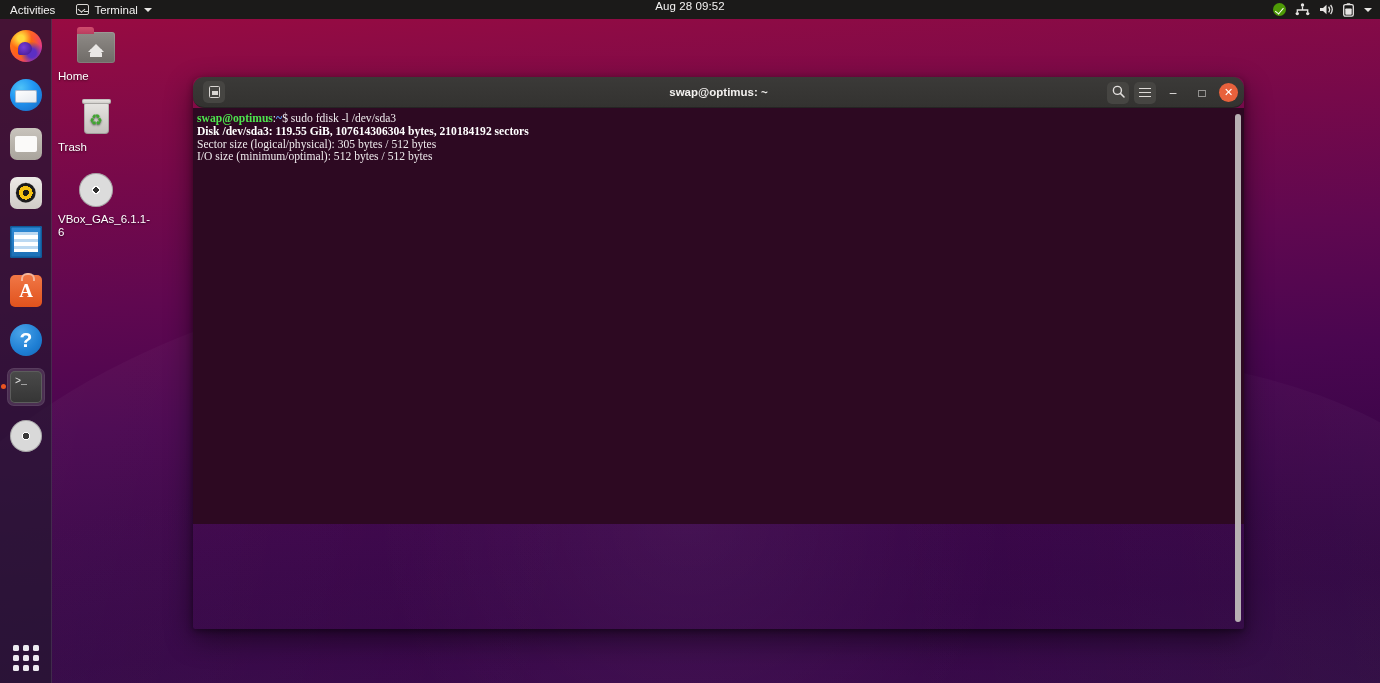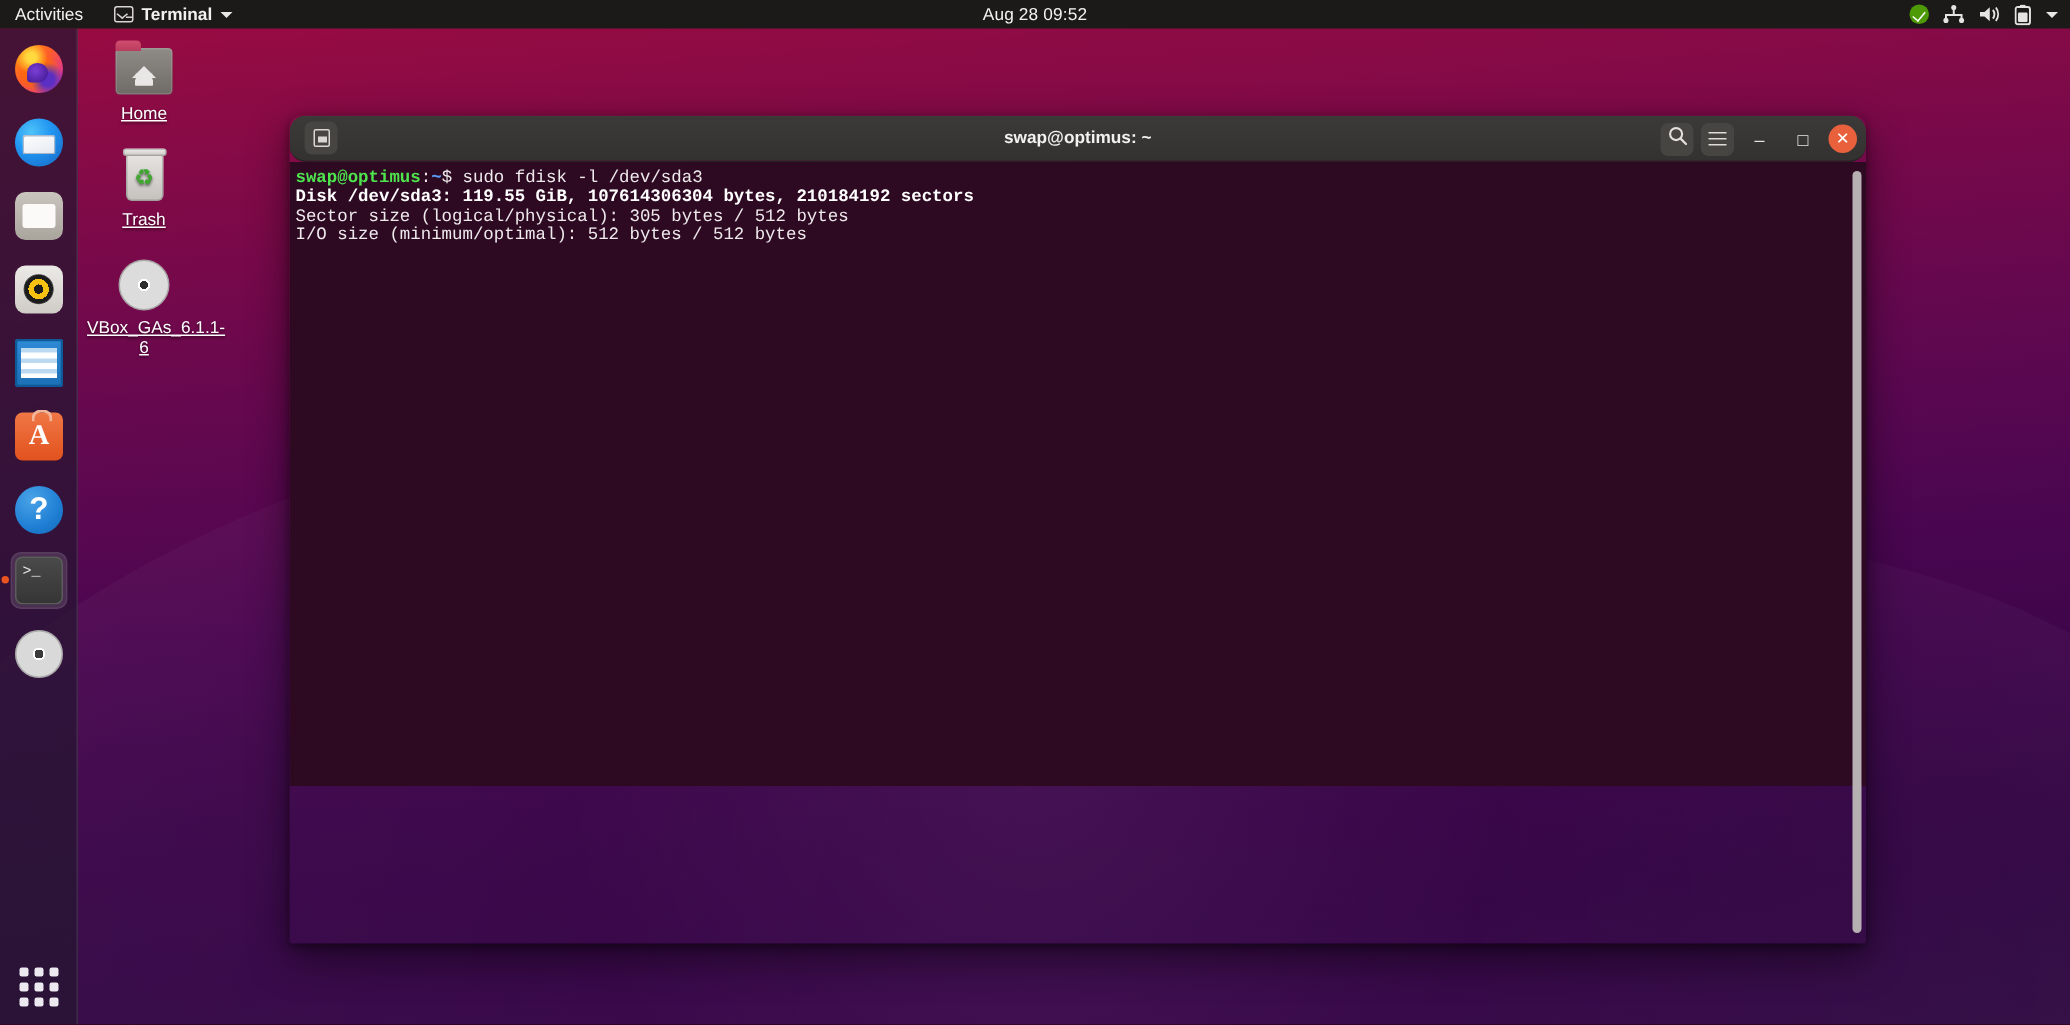--- a/index.html
+++ b/index.html
@@ -38,35 +38,35 @@
     position: absolute; left: 26%; bottom: -22%;
     width: 48%; height: 46%;
     background: radial-gradient(ellipse at 50% 0%, rgba(255,255,255,0.05), rgba(255,255,255,0) 68%);
   }
 
   
   #topbar {
     position: absolute; top: 0; left: 0;
     width: 1380px; height: 19px;
     background: #1b1a19;
-    display: flex; align-items: center;
+    display: flex; 
     color: #e8e6e3;
     font-size: 11.5px;
     z-index: 40;
   }
   #topbar .tb-left { display: flex; align-items: center; height: 100%; }
   .tb-item {
     display: flex; align-items: center; gap: 5px;
     height: 100%;
     padding: 0 9px;
     color: #f2f1f0;
     white-space: nowrap;
   }
   .tb-item.activities { padding-left: 10px; padding-right: 12px; }
-  .tb-appname { font-weight: bold; }
+  .tb-appname { font-weight: normal; }
   .term-mini-icon {
     width: 13px; height: 11px;
     border: 1.4px solid #d8d5d2;
     border-radius: 2px;
     position: relative;
     display: inline-block;
   }
   .term-mini-icon::before {
     content: "";
     position: absolute; left: 2px; top: 2px;
@@ -269,27 +269,26 @@
     grid-template-rows: repeat(3, 6px);
     gap: 4px;
     z-index: 31;
   }
   #app-grid i { background: #eceaf0; border-radius: 1.5px; display: block; }
 
   
   .desk-icon {
     position: absolute;
     width: 76px;
-    text-align: center;
+    text-align: left;
     color: #fff;
     font-size: 11.5px;
     z-index: 10;
     text-shadow: 0 1px 2px rgba(0,0,0,0.55);
     line-height: 13px;
-    text-decoration: underline;
   }
   .desk-glyph { height: 40px; display:flex; align-items:center; justify-content:center; margin-bottom: 3px; }
   .folder-home {
     width: 38px; height: 31px;
     position: relative;
     border-radius: 3px;
     background: linear-gradient(180deg,#8f8b87 0%, #6f6b67 100%);
     box-shadow: inset 0 0 0 1px rgba(255,255,255,0.12);
   }
   .folder-home::before {
@@ -413,21 +412,21 @@
   }
   .wm-min, .wm-max { font-size: 12px; }
   .hamburger { display:flex; flex-direction:column; gap:2.5px; }
   .hamburger i { display:block; width:12px; height:1.6px; background:#dedbd8; }
 
   #term-body {
     height: 416px;
     background: #2d0922;
     padding: 5px 0 0 0;
     position: relative;
-    font-family: Liberation Mono, monospace;
+    font-family: Liberation Serif, serif;
     font-size: 11.6px;
     line-height: 12.8px;
     color: #e4e0e1;
   }
   #term-lines { padding-left: 2px; }
   .tline { white-space: pre; padding-left: 2px; }
   .c-green { color: #4ee44e; font-weight: bold; }
   .c-blue  { color: #5b9bf8; font-weight: bold; }
   .c-white { color: #eeeaec; }
   .c-bold  { color: #ffffff; font-weight: bold; }

